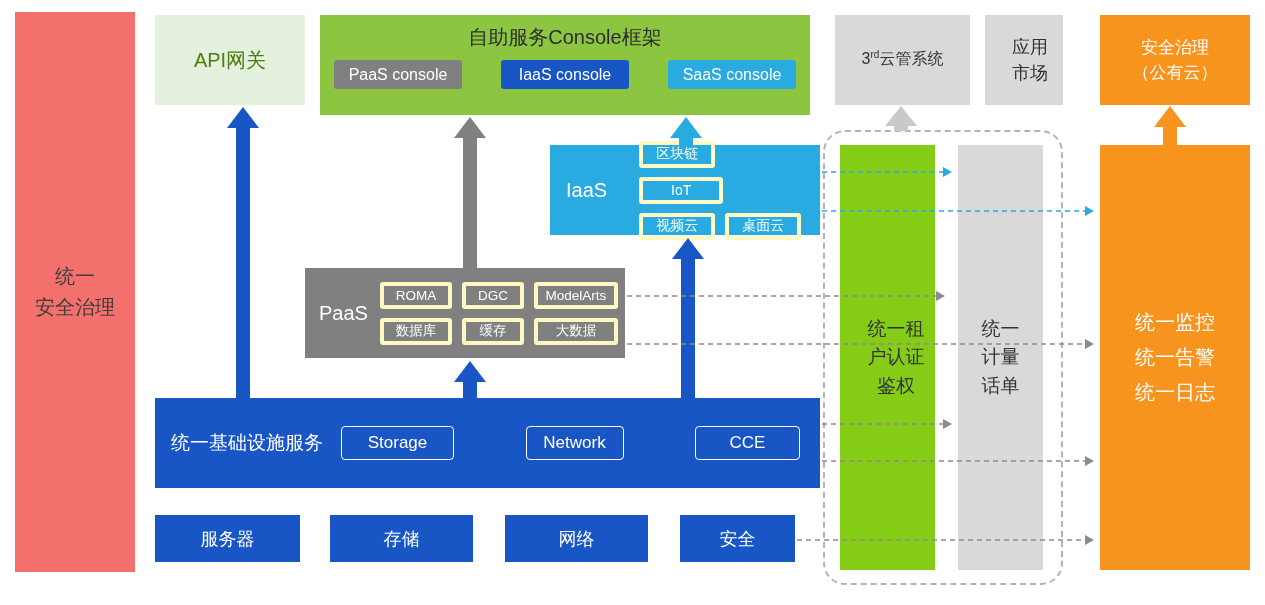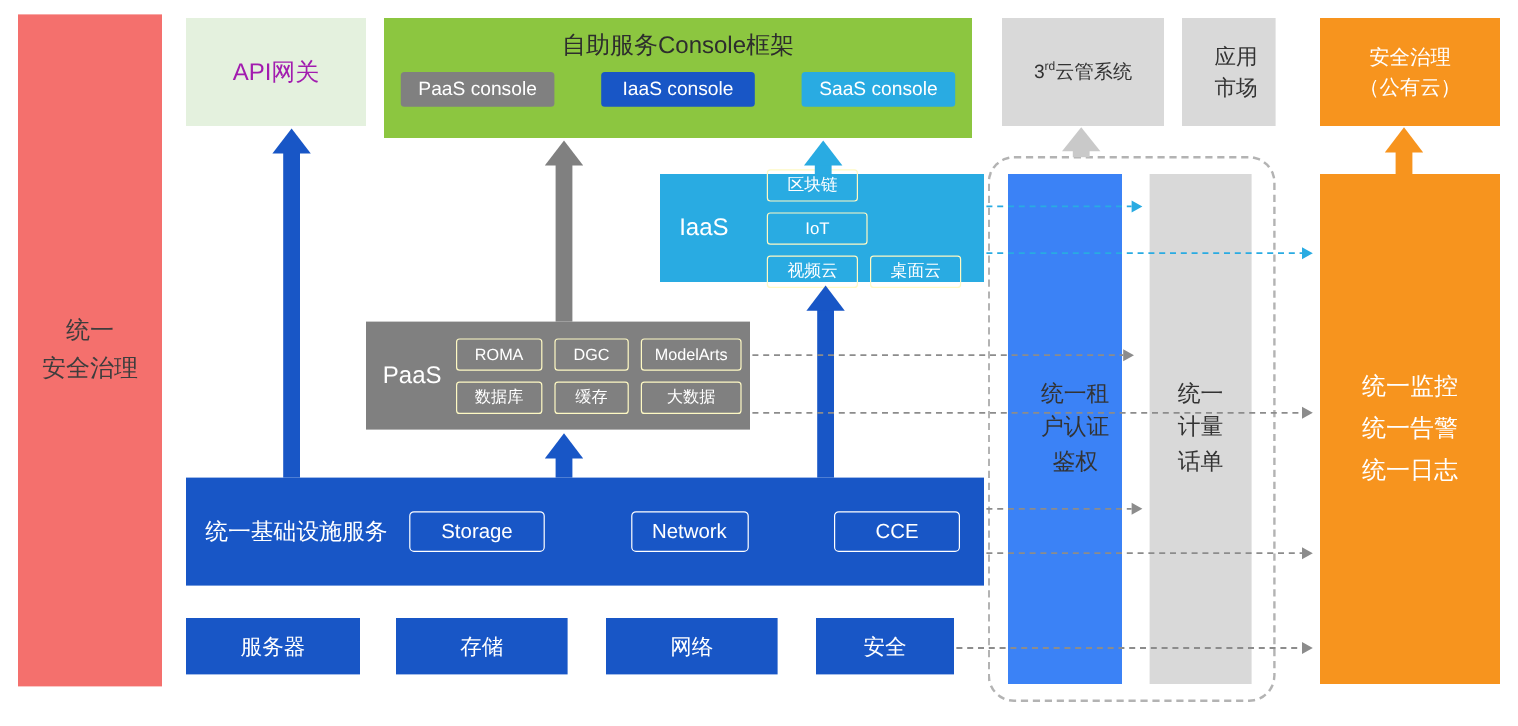--- a/index.html
+++ b/index.html
@@ -2,37 +2,37 @@
 <html><head>
 <meta charset="utf-8">
 <style>
   * { margin:0; padding:0; box-sizing:border-box; }
   body { font-family:"Liberation Sans","DejaVu Sans",sans-serif; background:#ffffff; }
   .canvas { position:relative; width:1265px; height:605px; background:#fff; overflow:hidden; }
   .box { position:absolute; display:flex; align-items:center; justify-content:center; text-align:center; }
   .pre { white-space:pre-line; }
 
   .security-bar { left:15px; top:12px; width:120px; height:560px; background:#f4706d; font-size:20px; color:#3d3d3d; line-height:1.55; }
-  .api-gateway { left:155px; top:15px; width:150px; height:90px; background:#e4f1de; font-size:20px; color:#a21caf; }
+  .api-gateway { left:155px; top:15px; width:150px; height:90px; background:#e4f1de; font-size:20px; color:#4d7c0f; }
 
   .console-box { position:absolute; left:320px; top:15px; width:490px; height:100px; background:#8cc640; }
   .console-title { text-align:center; font-size:20px; color:#2d2d2d; margin-top:9px; }
   .console-row { display:flex; justify-content:space-between; padding:0 14px; margin-top:9px; }
   .console-chip { width:128px; height:29px; display:flex; align-items:center; justify-content:center; color:#fff; font-size:16px; border-radius:3px; }
   .chip-iaas { background:#1856c6; }
   .chip-paas { background:#808080; }
   .chip-saas { background:#29abe2; }
 
   .third-cms { left:835px; top:15px; width:135px; height:90px; background:#d9d9d9; font-size:16px; color:#333; }
   .third-cms sup { font-size:10px; }
   .app-market { left:985px; top:15px; width:78px; height:90px; background:#d9d9d9; font-size:18px; color:#333; line-height:1.45;padding-left:12px; }
   .ops-platform { left:1100px; top:15px; width:150px; height:90px; background:#f7941e; font-size:17px; color:#fff; line-height:1.5; }
 
   .layer-label { color:#fff; font-size:20px; flex:none; }
-  .svc { border:1px solid #fef9c3; border-radius:3px; color:#fff; font-size:14px; height:27px; display:flex; align-items:center; justify-content:center; }
+  .svc { border:4px solid #fef9c3; border-radius:3px; color:#fff; font-size:14px; height:27px; display:flex; align-items:center; justify-content:center; }
 
   .saas-box { position:absolute; left:550px; top:145px; width:270px; height:90px; background:#29abe2; display:flex; align-items:center; padding-left:16px; }
   .saas-grid { display:flex; flex-wrap:wrap; width:166px; margin-left:32px; gap:9px 10px; }
   .w76 { width:76px; } .w66 { width:84px; }
 
   .paas-box { position:absolute; left:305px; top:268px; width:320px; height:90px; background:#808080; display:flex; align-items:center; padding-left:14px; }
   .paas-grid { display:grid; grid-template-columns:72px 62px 84px; gap:9px 10px; margin-left:12px; }
   .paas-grid .svc { font-size:13.5px; }
 
   .infra-box { position:absolute; left:155px; top:398px; width:665px; height:90px; background:#1856c6; display:flex; align-items:center; padding:0 20px 0 16px; }
@@ -44,21 +44,21 @@
   .infra-chips .infra-chip:nth-child(3){ width:105px; }
   .infra-chips .infra-chip:nth-child(4){ width:92px; }
 
   .hw-box { top:515px; height:47px; background:#1856c6; color:#fff; font-size:18px; }
   .hw-1 { left:155px; width:145px; }
   .hw-2 { left:330px; width:143px; }
   .hw-3 { left:505px; width:143px; }
   .hw-4 { left:680px; width:115px; }
 
   .dashed-wrap { position:absolute; left:823px; top:130px; width:240px; height:455px; border:2px dashed #b3b3b3; border-radius:22px; }
-  .auth-bar { left:840px; top:145px; width:95px; height:425px; background:#3b82f6; font-size:19px; color:#333; line-height:1.5;padding-left:17px; }
+  .auth-bar { left:840px; top:145px; width:95px; height:425px; background:#84cc16; font-size:19px; color:#333; line-height:1.5;padding-left:17px; }
   .metering-bar { left:958px; top:145px; width:85px; height:425px; background:#d9d9d9; font-size:19px; color:#333; line-height:1.5; }
   .monitoring-bar { left:1100px; top:145px; width:150px; height:425px; background:#f7941e; color:#fff; font-size:20px; line-height:1.75; }
 
   .overlay { position:absolute; left:0; top:0; width:1265px; height:605px; z-index:10; pointer-events:none; }
 </style>
 </head>
 <body>
 
 <div class="canvas">
 

